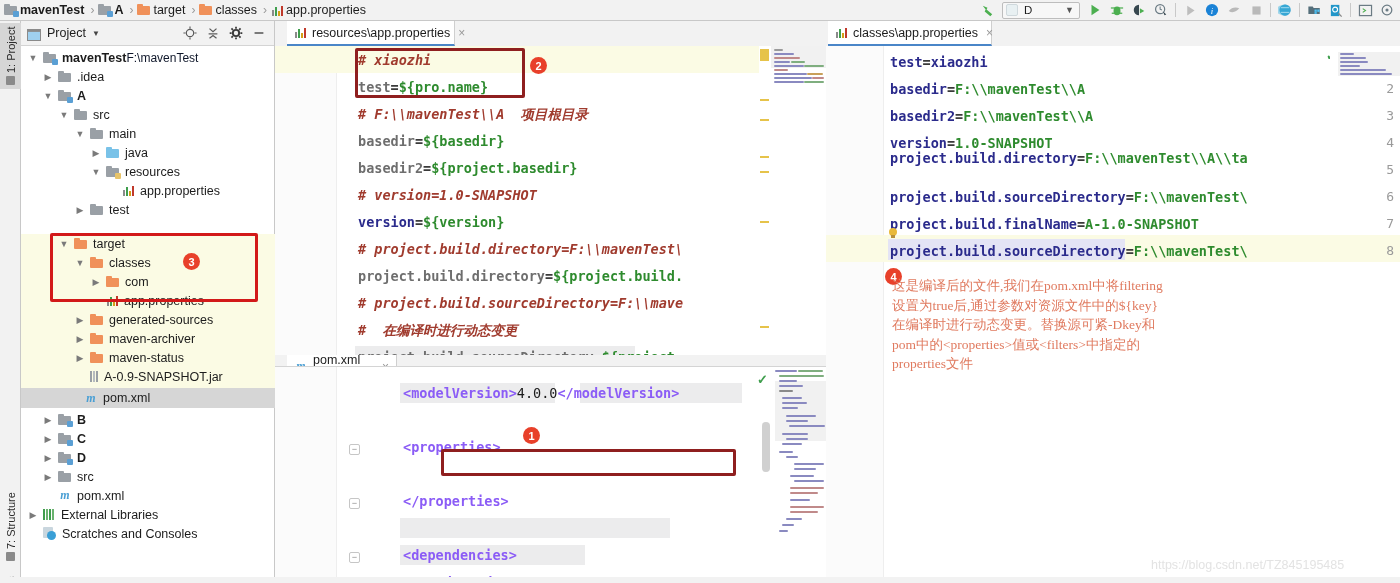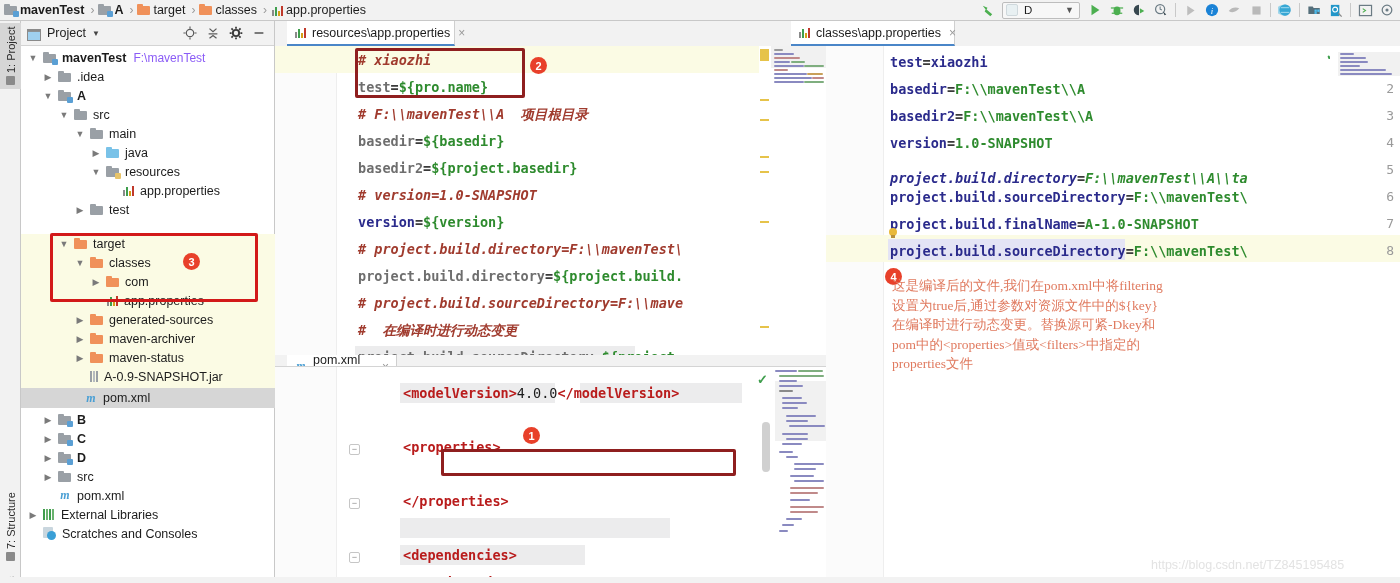--- a/index.html
+++ b/index.html
@@ -122,21 +122,21 @@
   .pp-actions { margin-left:auto; display:flex; align-items:center; gap:9px; padding-right:2px;}
   .pp-ic { width:14px; height:14px; position:relative; }
 
   .tree { position:relative; font-size:12.5px; color:#1c1c1c; padding-top:2px; }
   .trow { height:19px; display:flex; align-items:center; white-space:nowrap; position:relative; }
   .trow.sel { background:#d6d6d6; }
   .arrow { width:12px; height:12px; display:inline-flex; align-items:center; justify-content:center;
      color:#7a7a7a; font-size:9px; flex:0 0 auto; }
   .tlabel { margin-left:5px; }
   .tlabel.bold { font-weight:bold; }
-  .tpath { margin-left:7px; color:#8b5cf6; font-size:12px; }
+  .tpath { margin-left:0; color:#0f172a; font-size:12px; }
 
   
   .target-hl { position:absolute; left:0; top:0; width:254px; background:#fbfbe4; }
 
   .redbox { position:absolute; border:3px solid #d21919; border-radius:2px; pointer-events:none; }
   .redbox.dark { border-color:#8f1f1f; }
 
   .marker {
     position:absolute; width:17px; height:17px; border-radius:50%;
     background:#e8402a; color:#fff; font-size:11px; font-weight:bold;
@@ -158,21 +158,21 @@
   .lnum { position:absolute; right:6px; font-size:13px; color:#9a9a9a;
      font-family:"DejaVu Sans Mono", monospace; }
   .code {
     position:absolute; font-family:"DejaVu Sans Mono", monospace;
     font-size:13.5px; white-space:pre; font-weight:bold;
   }
   .c-key   { color:#2b2b8c; }
   .c-gray  { color:#6e6e6e; }
   .c-val   { color:#2e8b2e; }
   .c-com   { color:#a03b2e; font-style:italic; font-weight:bold; }
-  .c-tag   { color:#b91c1c; }
+  .c-tag   { color:#8b5cf6; }
   .c-txt   { color:#1c1c1c; font-weight:normal; }
   .c-eq    { color:#3a3a3a; }
 
   .lnhl { position:absolute; background:#fbfbe4; }
   .sel-soft { position:absolute; background:#e4e4f5; }
   .sel-gray { position:absolute; background:#ececed; }
 
   .minimap { position:absolute; background:#ffffff; overflow:hidden; }
   .mm-line { position:absolute; height:2px; border-radius:1px; }
   .mm-box { position:absolute; background:rgba(0,0,0,0.055); }
@@ -734,21 +734,21 @@
       <div class="mm-line" style="left:19px;top:144px;width:28px; background:#c08a8a;"></div>
       <div class="mm-line" style="left:15px;top:151px;width:16px; background:#8a8ac0;"></div>
       <div class="mm-line" style="left:11px;top:157px;width:12px; background:#8a8ac0;"></div>
       <div class="mm-line" style="left:8px; top:163px;width:9px;  background:#8a8ac0;"></div>
     </div>
   </div>
 
   <div class="redbox dark" style="left:441px; top:449px; width:295px; height:27px;"></div>
   <div class="marker" style="left:523px; top:427px;">1</div>
 
-  <div class="tabstrip" style="position:absolute; left:789px; top:21px; width:574px;">
+  <div class="tabstrip" style="position:absolute; left:826px; top:21px; width:574px;">
     <div class="etab" style="left:2px; width:164px;">
       <span class="ic ic-props">
           <i></i>
           <i></i>
           <i></i>
           <i></i>
         </span>
       <span>classes\app.properties</span>
       <span class="x">×</span>
     </div>
@@ -764,21 +764,21 @@
     <div class="lnum" style="top:89px;">4</div>
     <div class="lnum" style="top:116px;">5</div>
     <div class="lnum" style="top:143px;">6</div>
     <div class="lnum" style="top:170px;">7</div>
     <div class="lnum" style="top:197px;">8</div>
 
     <div class="code" style="left:64px; top:8px;"><span class="c-key">test</span><span class="c-eq">=</span><span class="c-key">xiaozhi</span></div>
     <div class="code" style="left:64px; top:35px;"><span class="c-key">basedir</span><span class="c-eq">=</span><span class="c-val">F:\\mavenTest\\A</span></div>
     <div class="code" style="left:64px; top:62px;"><span class="c-key">basedir2</span><span class="c-eq">=</span><span class="c-val">F:\\mavenTest\\A</span></div>
     <div class="code" style="left:64px; top:89px;"><span class="c-key">version</span><span class="c-eq">=</span><span class="c-val">1.0-SNAPSHOT</span></div>
-    <div class="code" style="left:64px; top:124px;font-style:italic;"><span class="c-key">project.build.directory</span><span class="c-eq">=</span><span class="c-val">F:\\mavenTest\\A\\ta</span></div>
+    <div class="code" style="left:64px; top:104px;"><span class="c-key">project.build.directory</span><span class="c-eq">=</span><span class="c-val">F:\\mavenTest\\A\\ta</span></div>
     <div class="code" style="left:64px; top:143px;"><span class="c-key">project.build.sourceDirectory</span><span class="c-eq">=</span><span class="c-val">F:\\mavenTest\</span></div>
     <div class="code" style="left:64px; top:170px;"><span class="c-key">project.build.finalName</span><span class="c-eq">=</span><span class="c-val">A-1.0-SNAPSHOT</span></div>
     <div class="sel-soft" style="left:62px; top:193px; width:237px; height:21px;"></div>
     <div class="code" style="left:64px; top:197px;"><span class="c-key">project.build.sourceDirectory</span><span class="c-eq">=</span><span class="c-val">F:\\mavenTest\</span></div>
 
     <div class="bulb" style="left:63px; top:182px;"></div>
     <div class="check" style="left:500px; top:2px;">✓</div>
 
     <div class="minimap" style="right:0; top:2px; width:70px; height:30px;">
       <div class="mm-box" style="left:8px; top:4px; width:62px; height:24px;"></div>

